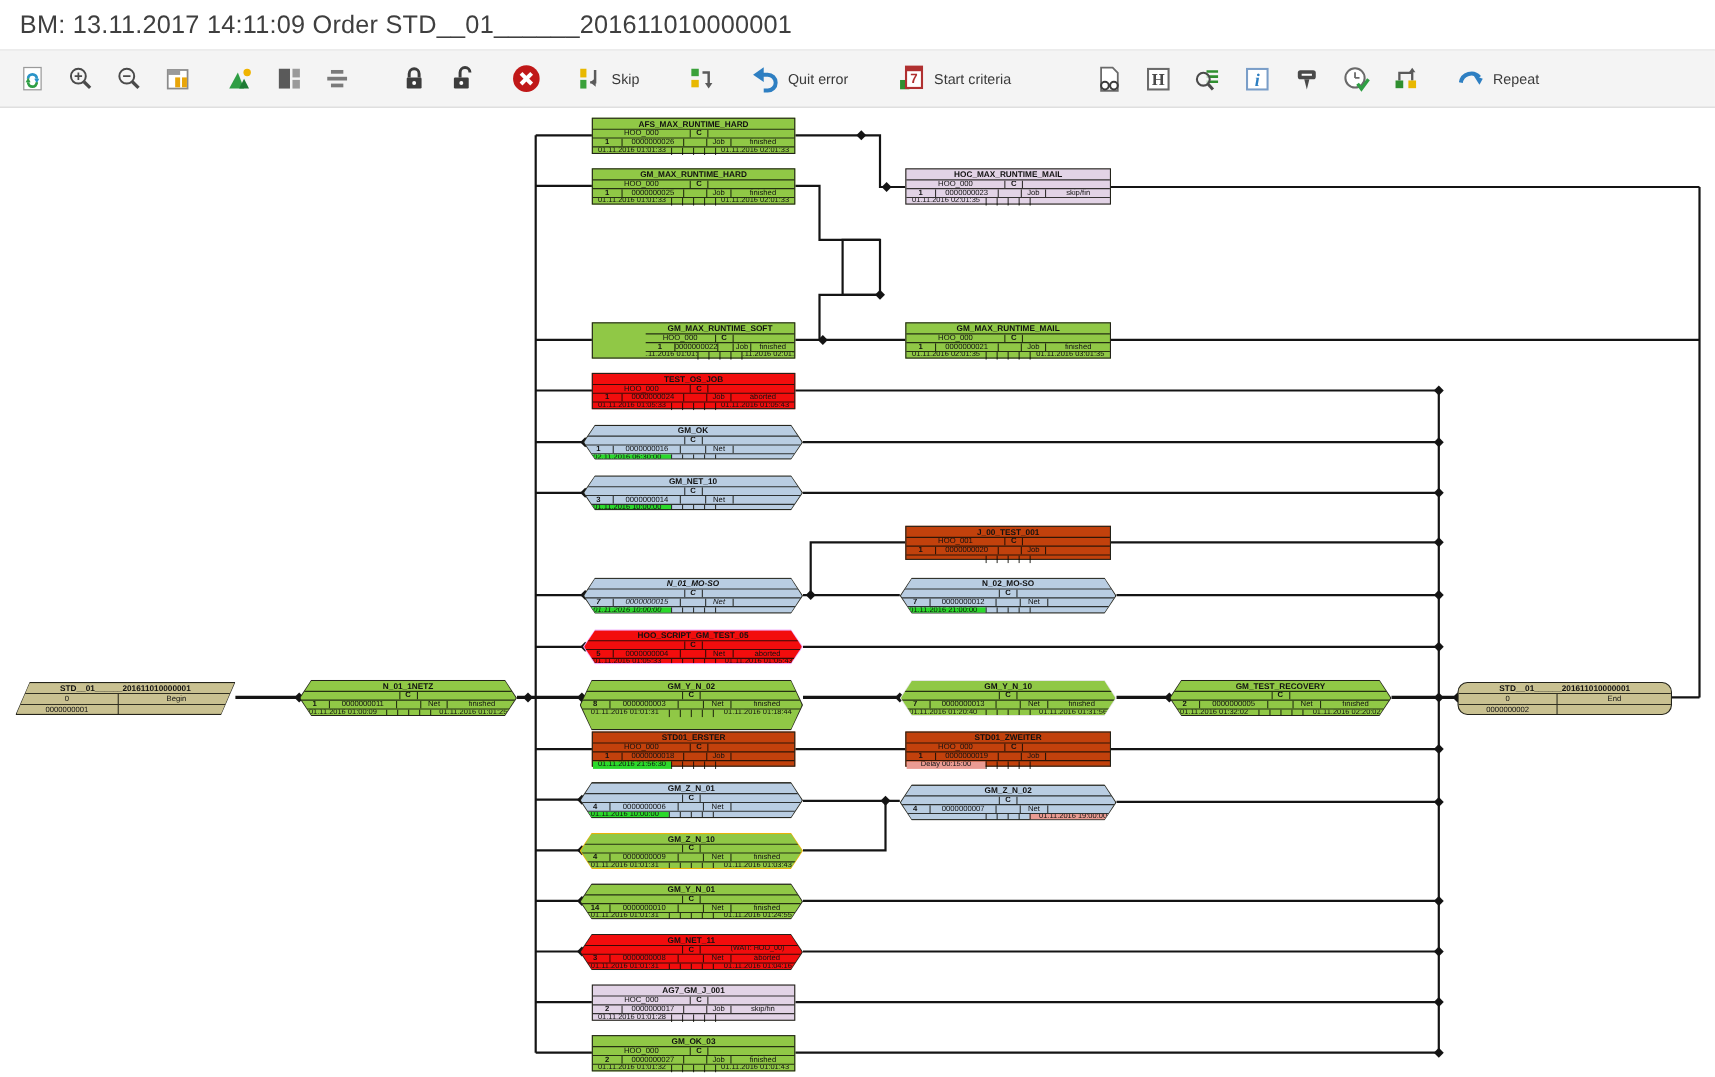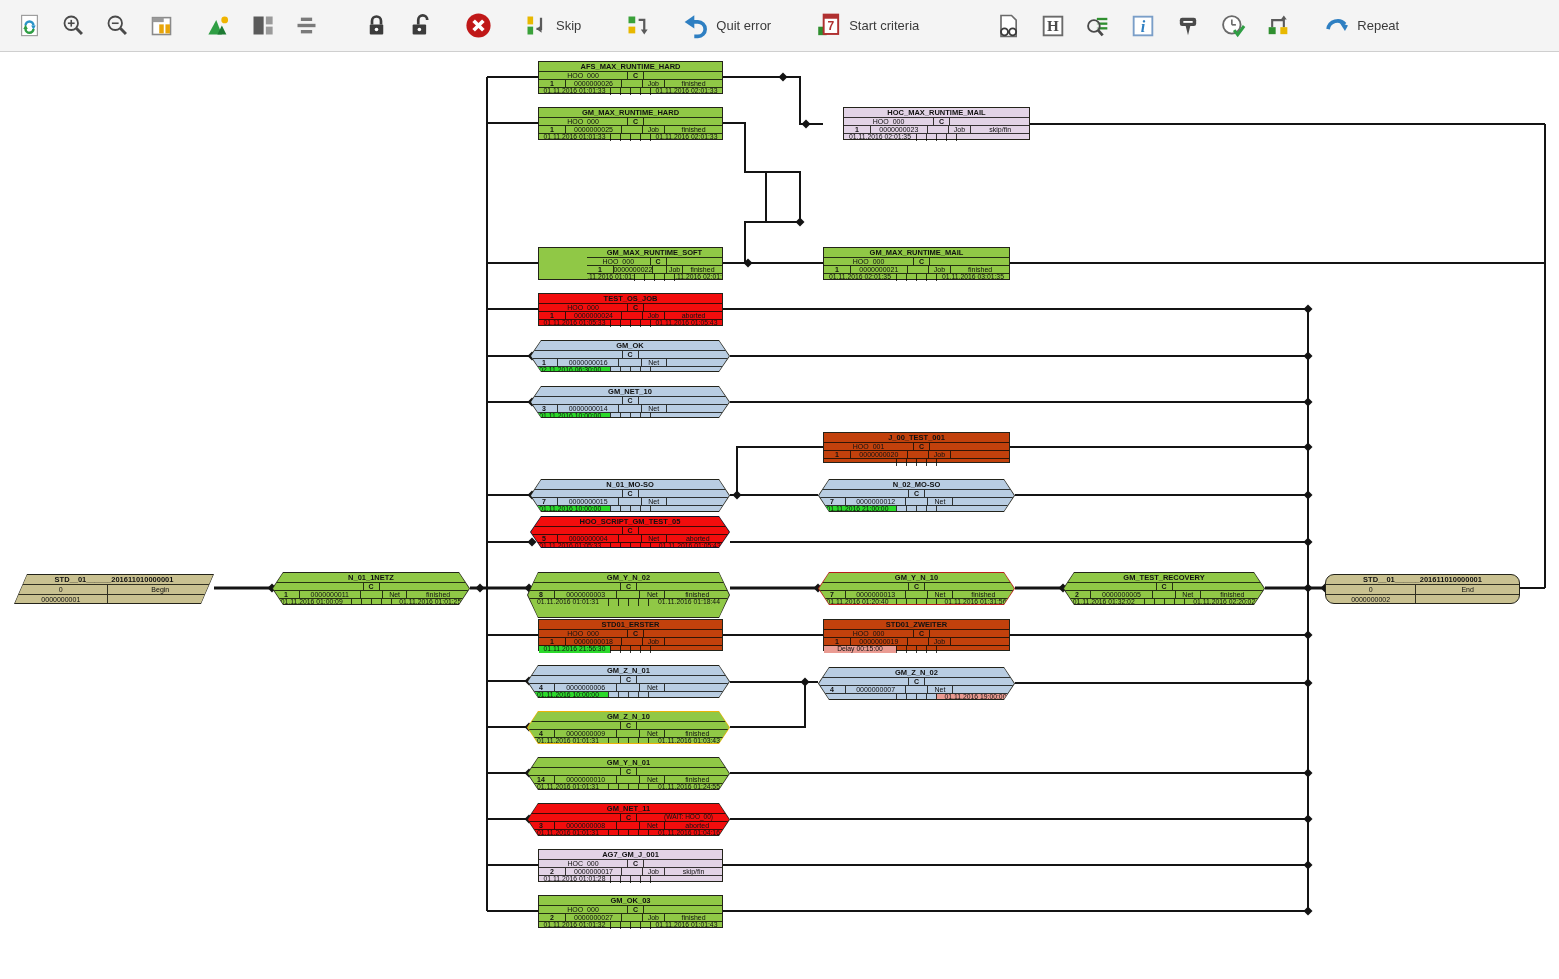--- a/index.html
+++ b/index.html
@@ -50,20 +50,23 @@
   .bg-g{background:#2BD92B;} .bg-p{background:#EA9B92;}
   .se-l{flex:1;border-right:1px solid rgba(10,10,5,.8);} .se-r{flex:1.15;}
   .shape-start .n-row,.shape-end .n-row{height:9px;}
   .shape-start .n-title,.shape-end .n-title{height:9px;}
 </style>
 </head>
 <body>
 
 <div class="app">
 
+  <div class="titlebar">
+    <span class="t">BM: 13.11.2017 14:11:09 Order STD__01______201611010000001</span>
+  </div>
 
   <div class="toolbar">
     <span class="tb">
         <svg width="27" height="27" viewBox="0 0 24 24">
           <rect x="5" y="3" width="14" height="18" fill="#ffffff" stroke="#9a9a9a"></rect>
           <path d="M8.5 12a3.5 3.5 0 0 1 7 0" fill="none" stroke="#2b94c8" stroke-width="2.2"></path>
           <polygon points="17.5,12 13.5,12 15.5,16" fill="#2b94c8"></polygon>
           <path d="M15.5 15a3.5 3.5 0 0 1 -7 0" fill="none" stroke="#2f9e44" stroke-width="2.2"></path>
           <polygon points="6.5,15 10.5,15 8.5,11" fill="#2f9e44"></polygon>
         </svg>
@@ -350,21 +353,21 @@
         </div>
         <div class="n-row ">
           <span class="d-start">01.11.2016 01:01:33</span>
           <span class="d-t bl"></span>
           <span class="d-t bl"></span>
           <span class="d-t bl"></span>
           <span class="d-t bl"></span>
           <span class="d-end bl">01.11.2016 02:01:33</span>
         </div>
       </div>
-      <div class="node shape-rect fill-lavender" style="left: 843px; top: 55px; width: 187px; height: 33px;">
+      <div class="node shape-rect fill-lavender" style="left: 823px; top: 55px; width: 187px; height: 33px;">
         <div class="n-title">HOC_MAX_RUNTIME_MAIL</div>
         <div class="n-row hdr">
           <span class="h-client">HOO_000</span>
           <span class="h-c">C</span>
           <span class="h-rest"></span>
         </div>
         <div class="n-row ">
           <span class="v-seq">1</span>
           <span class="v-id bl">0000000023</span>
           <span class="v-gap bl"></span>
@@ -511,21 +514,21 @@
         </div>
         <div class="n-row ">
           <span class="d-start"></span>
           <span class="d-t bl"></span>
           <span class="d-t bl"></span>
           <span class="d-t bl"></span>
           <span class="d-t bl"></span>
           <span class="d-end bl"></span>
         </div>
       </div>
-      <div class="node shape-hex fill-blue" style="left: 530px; top: 427px; width: 200px; height: 33px; background: rgb(35, 35, 26);">
+      <div class="node shape-hex fill-blue" style="left: 530px; top: 427px; width: 200px; height: 33px; background: rgb(35, 35, 26); font-style: italic;">
         <div class="inner fill-blue">
           <div class="n-title">N_01_MO-SO</div>
           <div class="n-row hdr-net">
             <span class="h-c" style="width: 15px;">C</span>
           </div>
           <div class="n-row ">
             <span class="v-seq">7</span>
             <span class="v-id bl">0000000015</span>
             <span class="v-gap bl"></span>
             <span class="v-type bl">Net</span>
@@ -557,21 +560,21 @@
           <div class="n-row ">
             <span class="d-start bg-g">01.11.2016 21:00:00</span>
             <span class="d-t bl"></span>
             <span class="d-t bl"></span>
             <span class="d-t bl"></span>
             <span class="d-t bl"></span>
             <span class="d-end bl"></span>
           </div>
         </div>
       </div>
-      <div class="node shape-hex fill-red" style="left: 530px; top: 464px; width: 200px; height: 32px; background: #0f172a;">
+      <div class="node shape-hex fill-red" style="left: 530px; top: 474px; width: 200px; height: 32px; background: #f0abfc;">
         <div class="inner fill-red">
           <div class="n-title">HOO_SCRIPT_GM_TEST_05</div>
           <div class="n-row hdr-net">
             <span class="h-c" style="width: 15px;">C</span>
           </div>
           <div class="n-row ">
             <span class="v-seq">5</span>
             <span class="v-id bl">0000000004</span>
             <span class="v-gap bl"></span>
             <span class="v-type bl">Net</span>
@@ -639,21 +642,21 @@
           <div class="n-row ">
             <span class="d-start">01.11.2016 01:01:31</span>
             <span class="d-t bl"></span>
             <span class="d-t bl"></span>
             <span class="d-t bl"></span>
             <span class="d-t bl"></span>
             <span class="d-end bl">01.11.2016 01:18:44</span>
           </div>
         </div>
       </div>
-      <div class="node shape-hex fill-green" style="left: 818px; top: 520px; width: 197px; height: 33px; background: #b91c1c;">
+      <div class="node shape-hex fill-green" style="left: 818px; top: 520px; width: 197px; height: 33px; background: #e5e5e5;">
         <div class="inner fill-green">
           <div class="n-title">GM_Y_N_10</div>
           <div class="n-row hdr-net">
             <span class="h-c" style="width: 15px;">C</span>
           </div>
           <div class="n-row ">
             <span class="v-seq">7</span>
             <span class="v-id bl">0000000013</span>
             <span class="v-gap bl"></span>
             <span class="v-type bl">Net</span>

